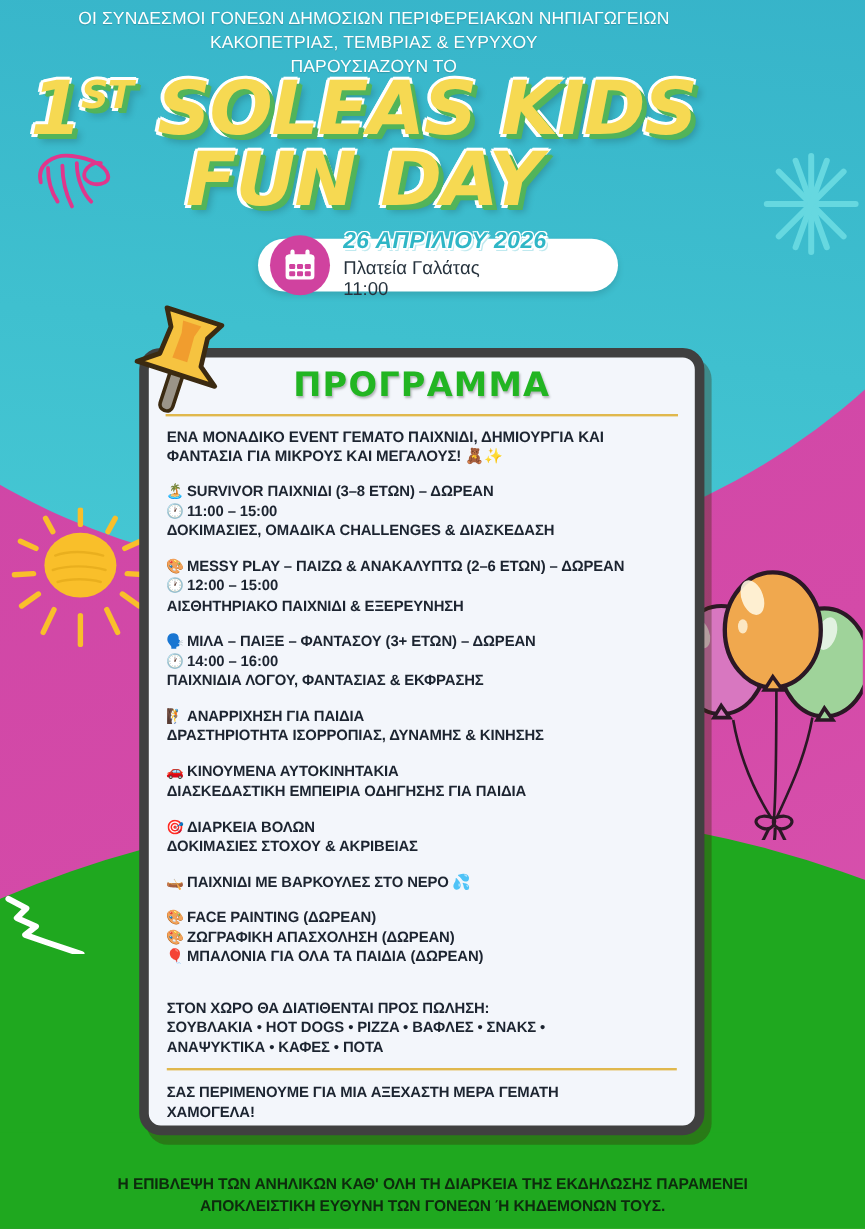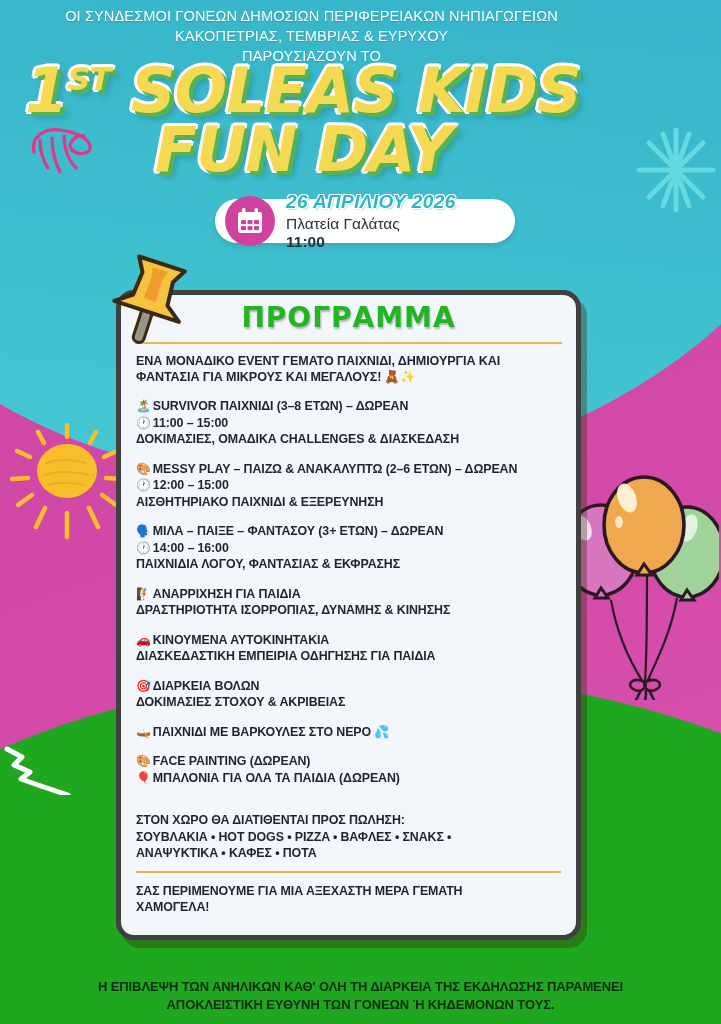--- a/index.html
+++ b/index.html
@@ -88,27 +88,27 @@
     background:#d0429f;display:flex;align-items:center;justify-content:center;flex:none;
   }
   .pill-text{margin-left:11px;}
   .pill-date{
     color:#2fb6c6;font-weight:bold;font-style:italic;font-size:19px;
     letter-spacing:.4px;line-height:20px;
     text-shadow:-1px -1px 0 #fff,1px -1px 0 #fff,-1px 1px 0 #fff,1px 1px 0 #fff,
       2px 2px 0 #bfe9ef;
   }
   .pill-place{color:#27333e;font-size:15.5px;line-height:19px;margin-top:2px;}
-  .pill-time{color:#27333e;font-size:15.5px;line-height:18px;font-weight:bold;}
+  .pill-time{color:#27333e;font-size:15.5px;line-height:18px;}
 
   
   .card{
     position:absolute;left:116px;top:290px;width:455px;height:640px;
     background:#f3f6fb;
-    border:5px solid #404040;
+    border:8px solid #404040;
     border-radius:18px;
     box-shadow:6px 8px 0 rgba(60,40,10,.35);
     overflow:hidden;
   }
   .card-title{
     text-align:center;margin-top:6px;
     font-family:"DejaVu Sans","Liberation Sans",sans-serif;
     font-weight:bold;font-size:28px;letter-spacing:1px;
     color:#22b522;
     text-shadow:1px 2px 2px rgba(0,0,0,.28);
@@ -317,20 +317,21 @@
         <div class="ln b"><span class="em">🎯</span><span>ΔΙΑΡΚΕΙΑ ΒΟΛΩΝ</span></div>
         <div class="ln b">ΔΟΚΙΜΑΣΙΕΣ ΣΤΟΧΟΥ &amp; ΑΚΡΙΒΕΙΑΣ</div>
       </div>
 
       <div class="blk">
         <div class="ln b"><span class="em">🛶</span><span>ΠΑΙΧΝΙΔΙ ΜΕ ΒΑΡΚΟΥΛΕΣ ΣΤΟ ΝΕΡΟ 💦</span></div>
       </div>
 
       <div class="blk">
         <div class="ln b"><span class="em">🎨</span><span>FACE PAINTING (ΔΩΡΕΑΝ)</span></div>
+        <div class="ln b"><span class="em">🎨</span><span>ΖΩΓΡΑΦΙΚΗ ΑΠΑΣΧΟΛΗΣΗ (ΔΩΡΕΑΝ)</span></div>
         <div class="ln b"><span class="em">🎈</span><span>ΜΠΑΛΟΝΙΑ ΓΙΑ ΟΛΑ ΤΑ ΠΑΙΔΙΑ (ΔΩΡΕΑΝ)</span></div>
       </div>
 
       <div class="sale">
         <div class="ln b">ΣΤΟΝ ΧΩΡΟ ΘΑ ΔΙΑΤΙΘΕΝΤΑΙ ΠΡΟΣ ΠΩΛΗΣΗ:</div>
         <div class="ln b">ΣΟΥΒΛΑΚΙΑ • HOT DOGS • PIZZA • ΒΑΦΛΕΣ • ΣΝΑΚΣ •</div>
         <div class="ln b">ΑΝΑΨΥΚΤΙΚΑ • ΚΑΦΕΣ • ΠΟΤΑ</div>
       </div>
 
       <div class="rule" style="margin-left:0;margin-right:0;margin-top:9px;"></div>

